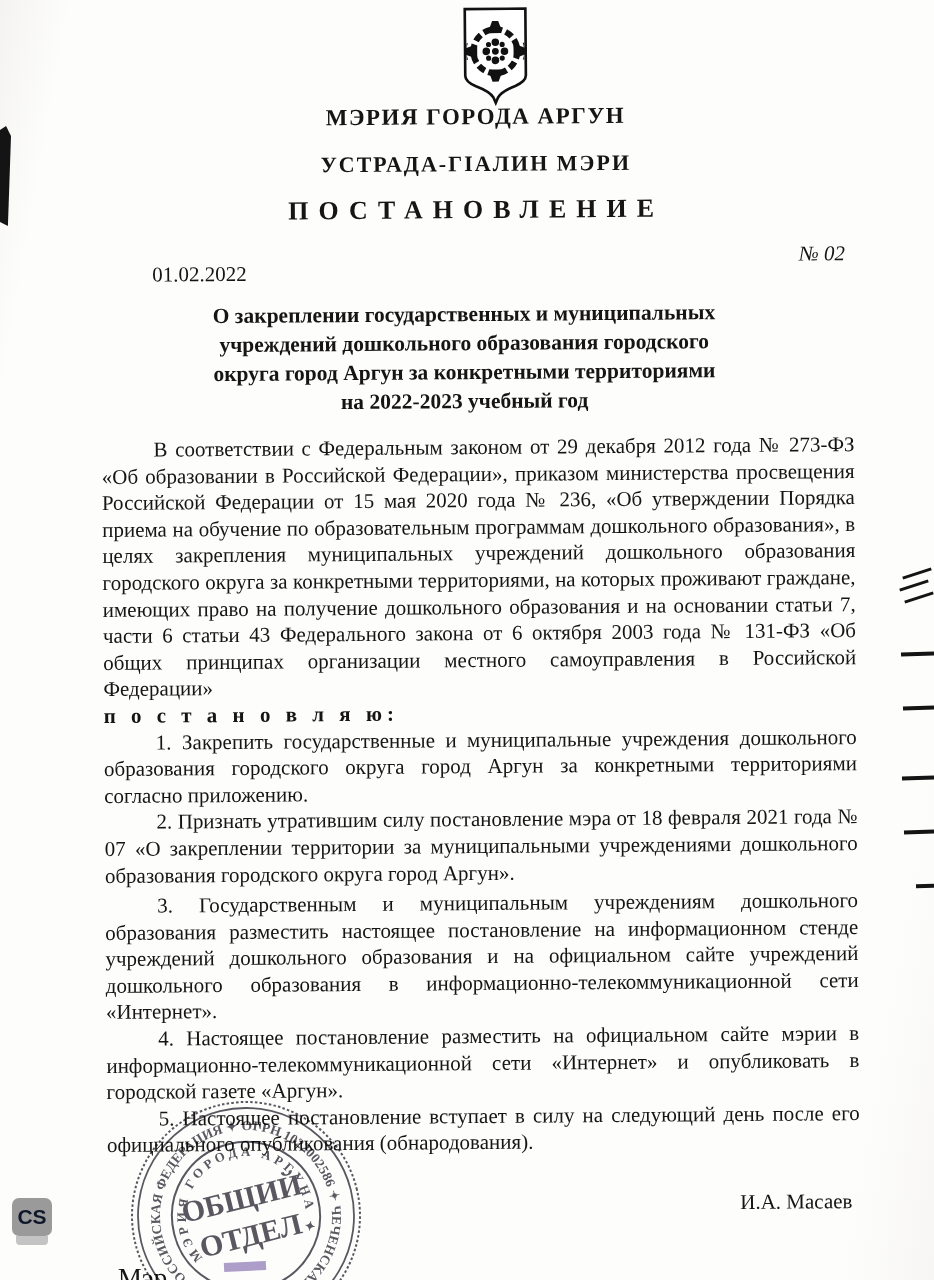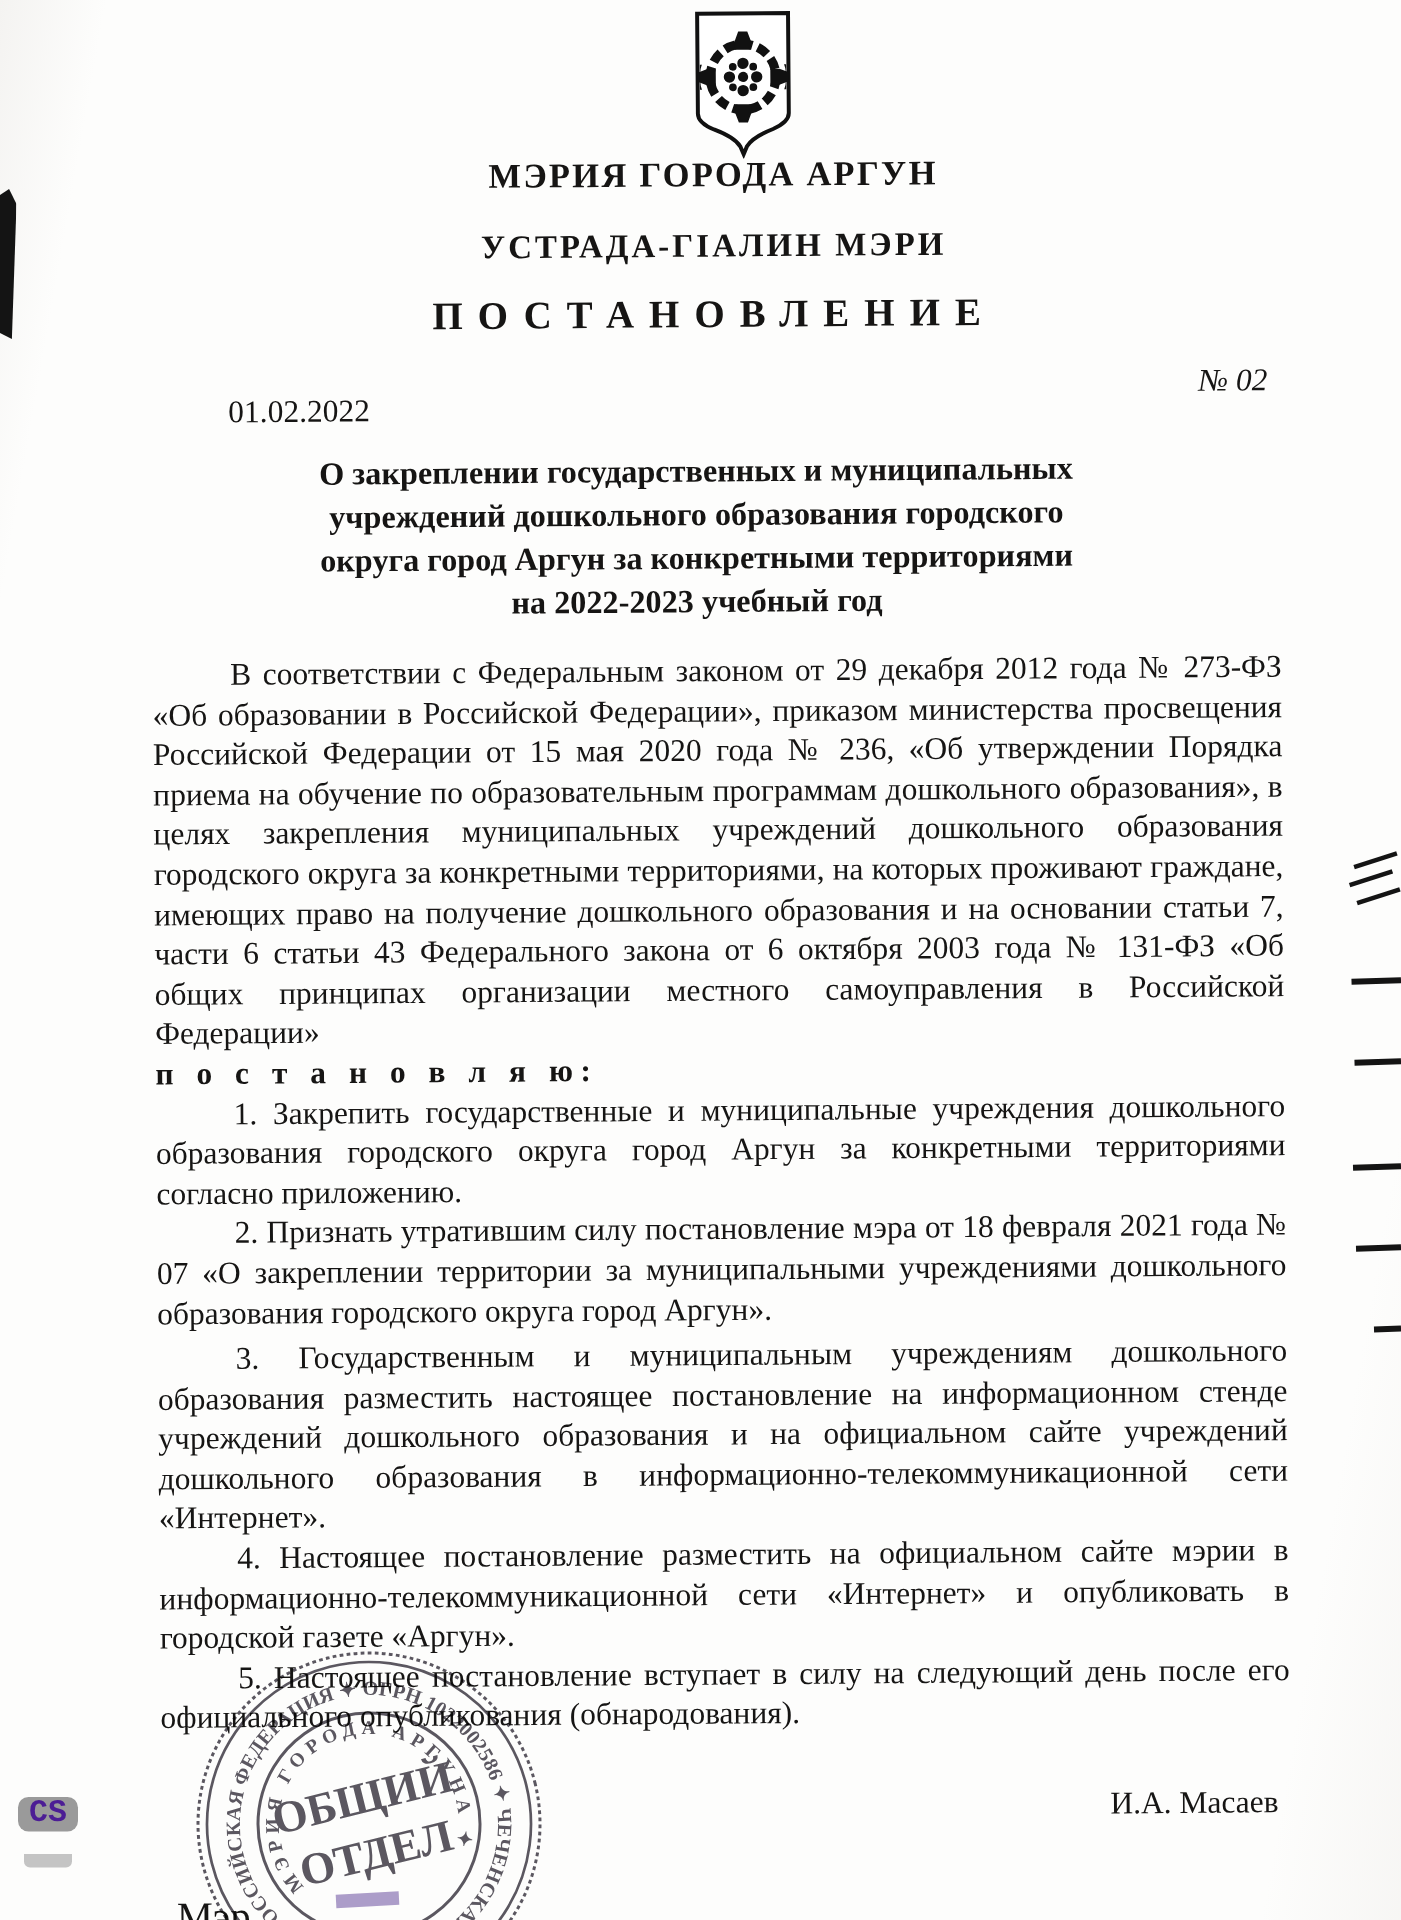--- a/index.html
+++ b/index.html
@@ -35,23 +35,23 @@
   .body p.gap{margin-top:4px;}
   .resolve{display:block;font-weight:bold;letter-spacing:5px;text-indent:0;}
   
   .sig-post{position:absolute;left:103px;top:1260px;font-size:27px;margin-left:10px;}
   .sig-name{position:absolute;left:103px;top:1192px;width:753px;text-align:right;
             font-size:21px;padding-right:8px;box-sizing:border-box;}
   
   .stamp{position:absolute;left:126px;top:1096px;width:240px;height:240px;
          transform:rotate(-14deg);opacity:.88;mix-blend-mode:multiply;}
   
-  .wm-logo{position:absolute;left:12px;top:1198px;width:40px;height:23px;
-           background:#9a9a9a;border-radius:7px;color:#4c1d95;
-           font-family:Liberation Mono, monospace;font-weight:bold;font-size:21px;
+  .wm-logo{position:absolute;left:12px;top:1198px;width:40px;height:38px;
+           background:#9a9a9a;border-radius:7px;color:#0f172a;
+           font-family:Liberation Sans, sans-serif;font-weight:bold;font-size:21px;
            display:flex;align-items:center;justify-content:center;}
   .wm-tab{position:absolute;left:16px;top:1236px;width:32px;height:9px;background:#c4c4c4;
           border-radius:0 0 4px 4px;}
   .wm-text{position:absolute;left:64px;top:1202px;
            font-family:"Liberation Sans","DejaVu Sans",sans-serif;
            font-size:31px;color:#b3b1b1;letter-spacing:.5px;}
   
   .art{position:absolute;background:#141414;}
   .art-wedge{left:0;top:126px;width:11px;height:100px;
              clip-path:polygon(0 4%,55% 0,100% 10%,72% 100%,0 96%);}

